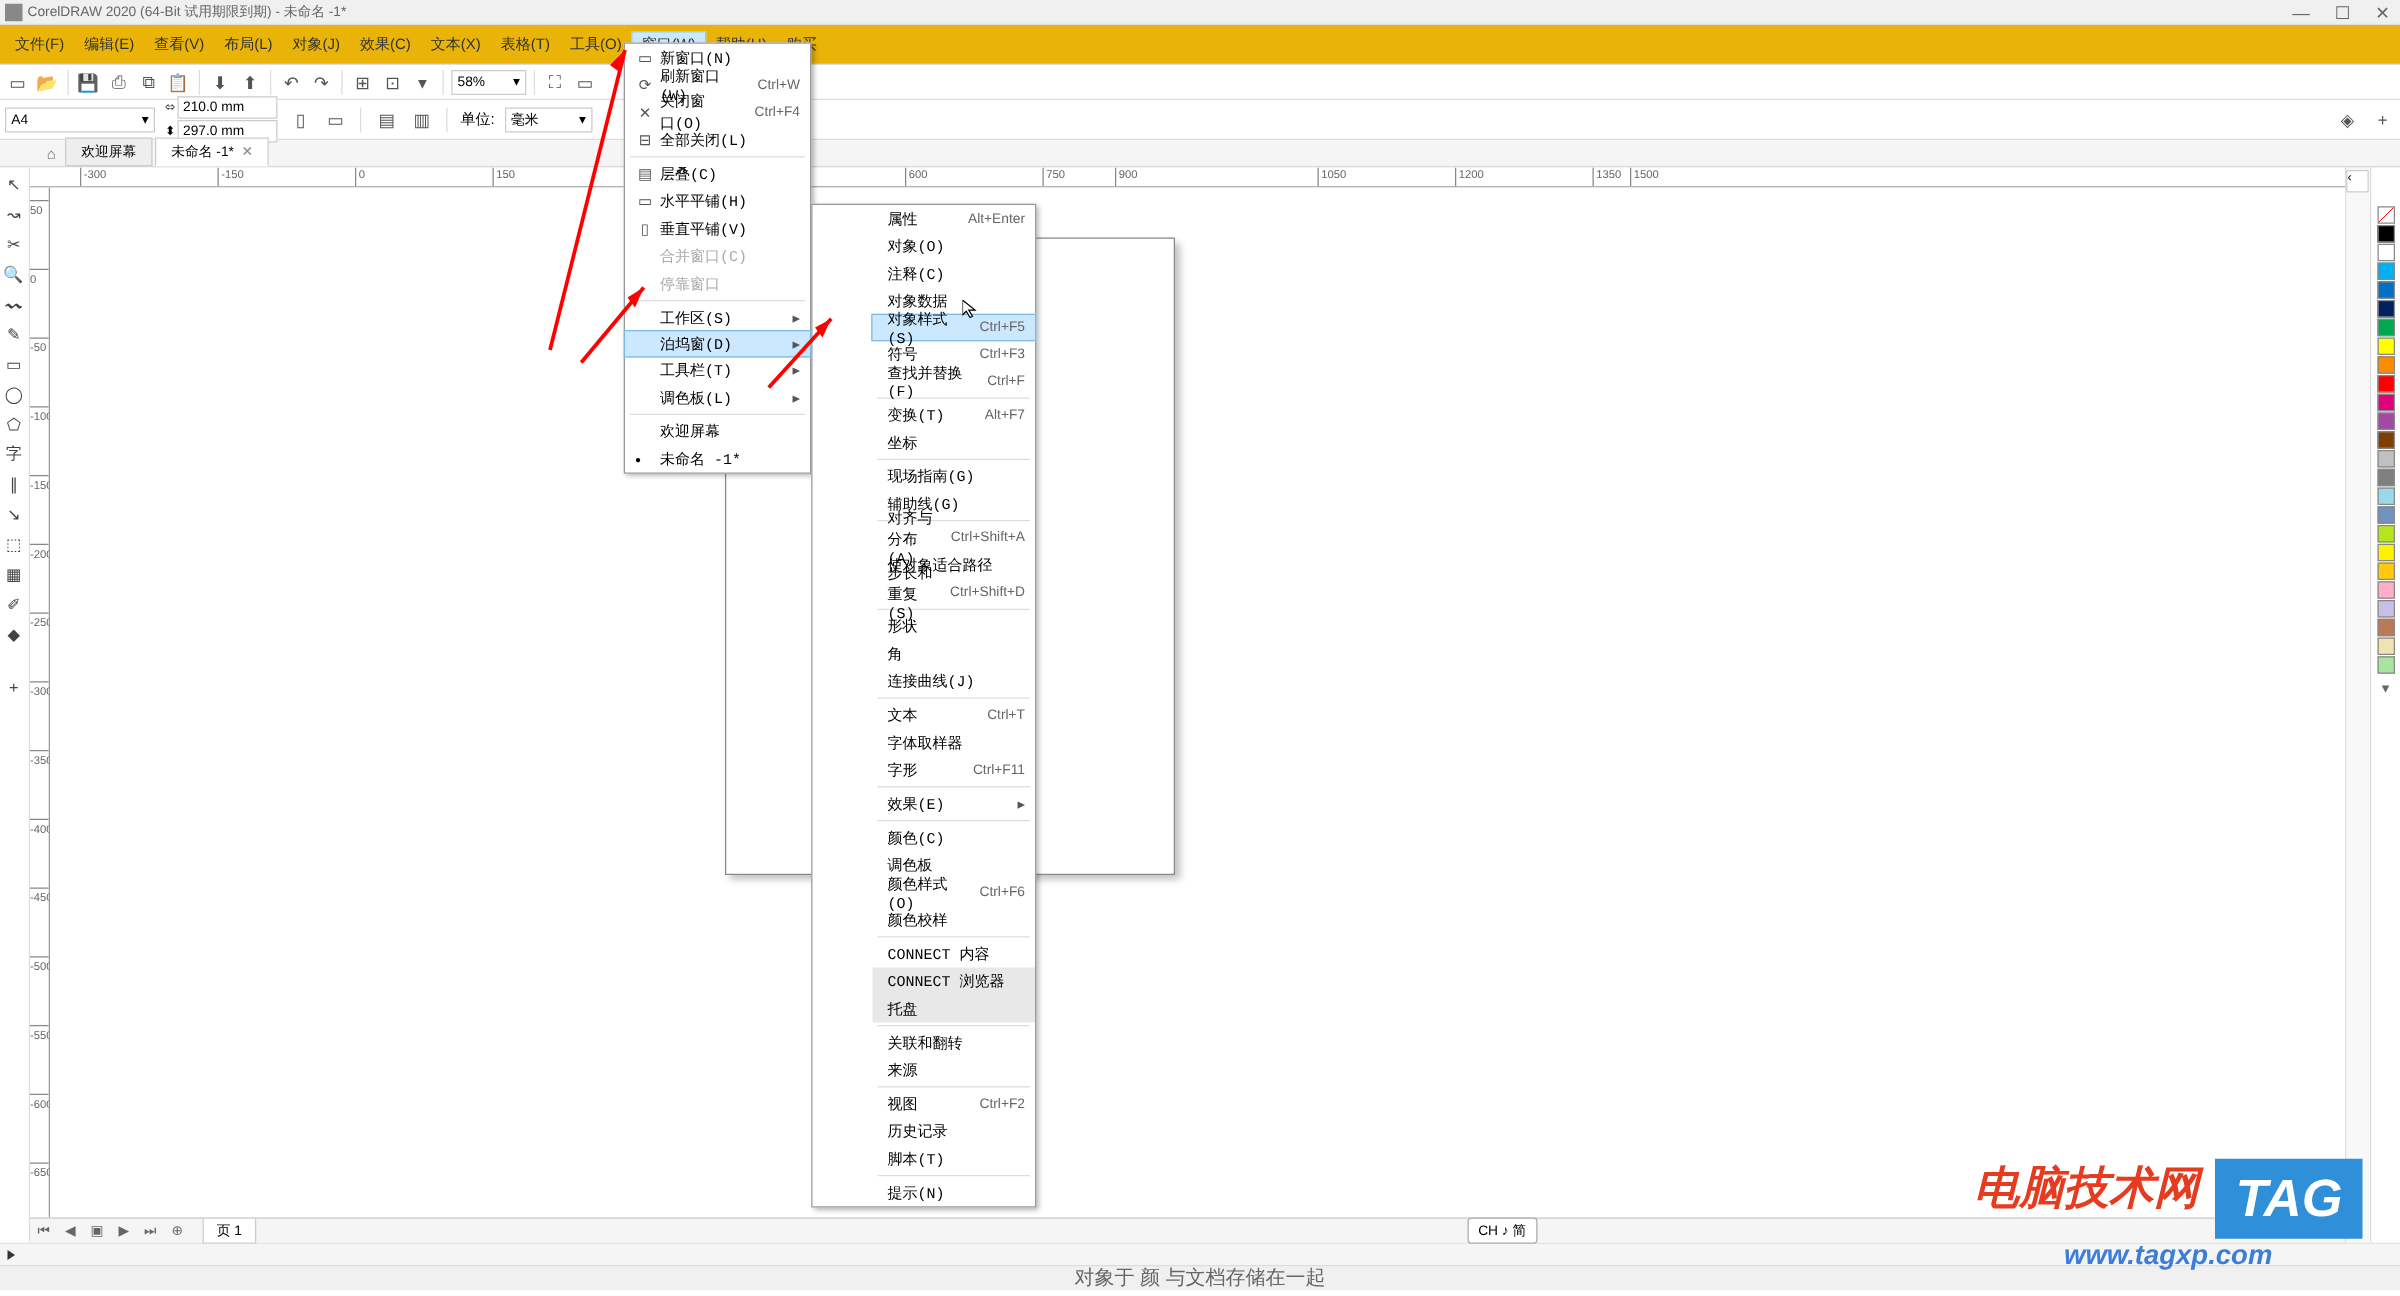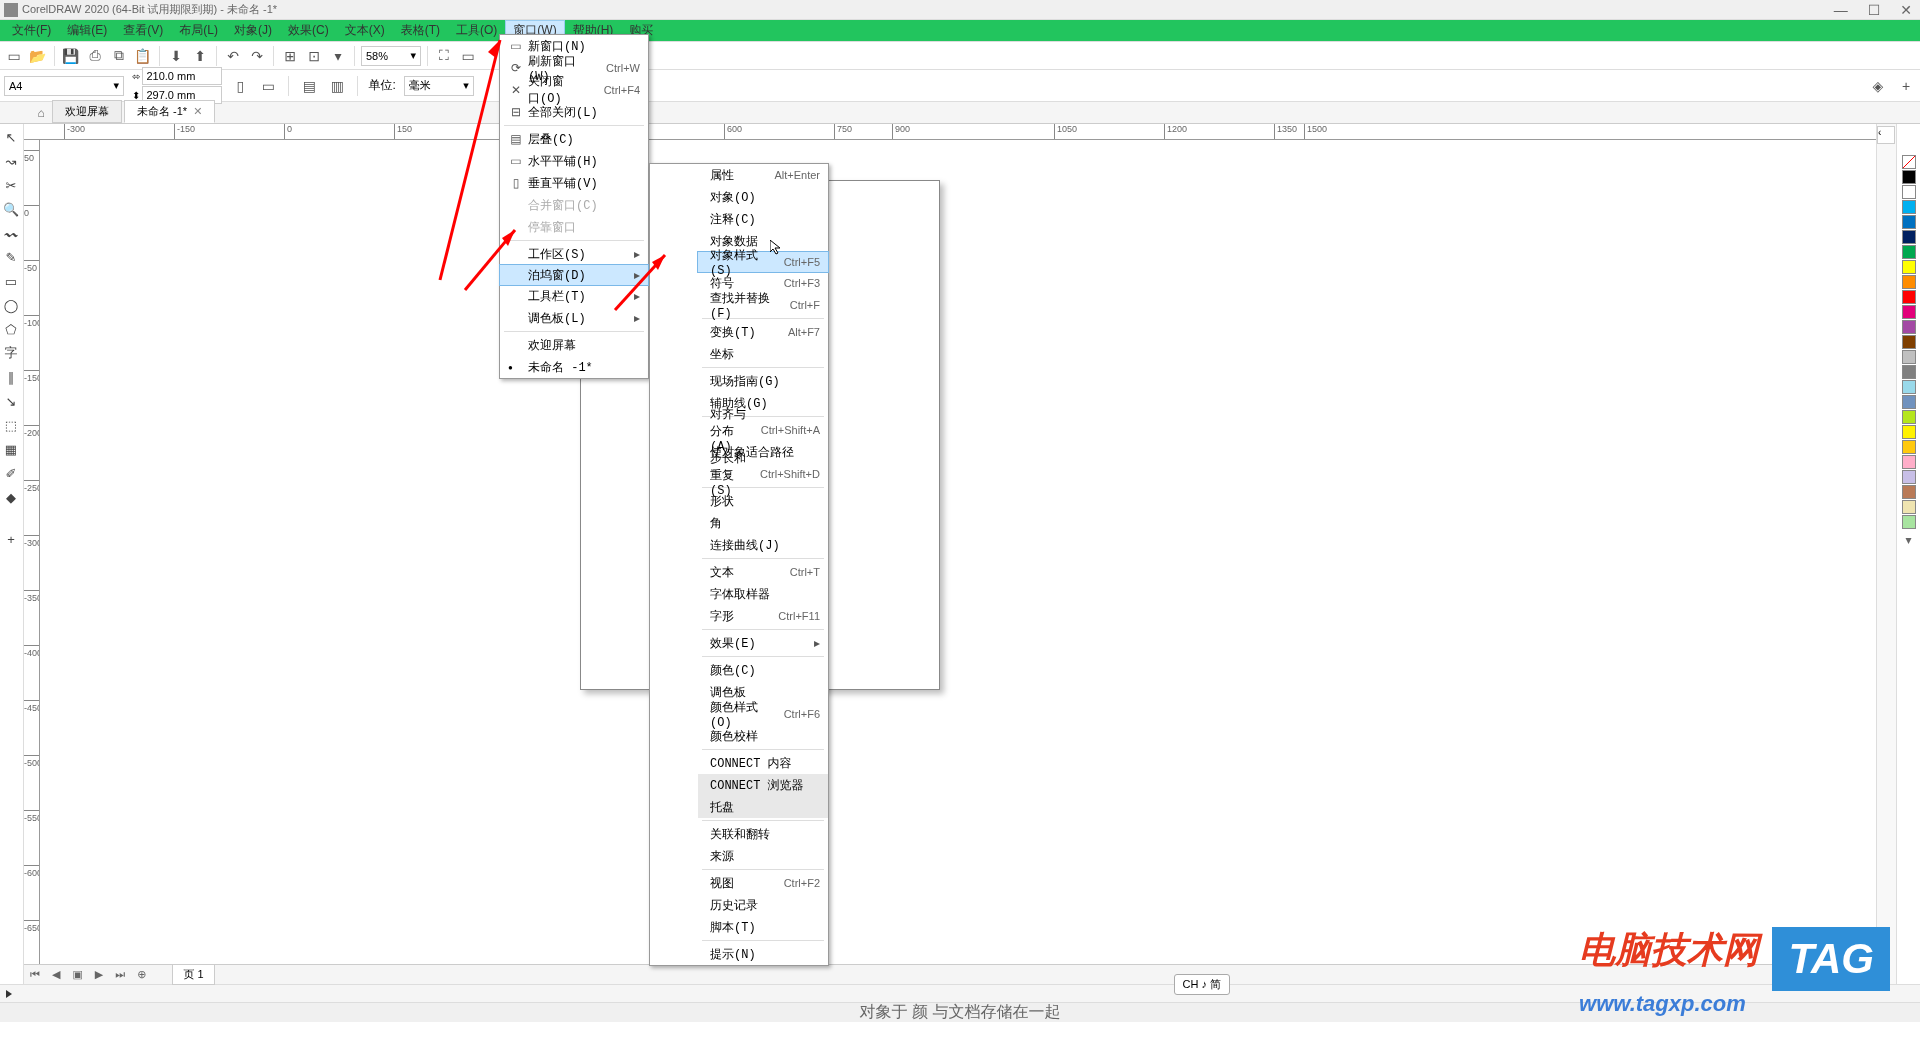--- a/index.html
+++ b/index.html
@@ -3,21 +3,21 @@
 <meta charset="utf-8">
 <style>
 * { margin: 0; padding: 0; box-sizing: border-box; font-family: "Microsoft YaHei", sans-serif; }
 body { background: #fff; font-size: 12px; overflow: hidden; width: 1920px; height: 1037px; position: relative; }
 .titlebar { height: 20px; background: #f0f0f0; display: flex; align-items: center; padding: 0 4px; border-bottom: 1px solid #ddd; }
 .titlebar .icon-app { width: 14px; height: 14px; background: #888; margin-right: 4px; }
 .titlebar .title { color: #666; font-size: 11px; flex: 1; }
 .winctl { display: flex; gap: 12px; color: #666; font-size: 14px; }
 .winctl span { cursor: pointer; padding: 0 4px; }
 
-.menubar { height: 22px; background: #22c55e; display: flex; align-items: center; padding: 0 4px; border-bottom: 1px solid #ddd; }
+.menubar { height: 32px; background: #eab308; display: flex; align-items: center; padding: 0 4px; border-bottom: 1px solid #ddd; }
 .menubar .m { padding: 2px 8px; cursor: pointer; color: #333; }
 .menubar .m.active { background: #cce8ff; border: 1px solid #99ccf0; padding: 1px 7px; }
 
 .toolbar1 { height: 28px; background: #fff; display: flex; align-items: center; padding: 0 4px; gap: 4px; border-bottom: 1px solid #ddd; }
 .toolbar2 { height: 32px; background: #fff; display: flex; align-items: center; padding: 0 4px; gap: 8px; border-bottom: 1px solid #ddd; }
 .tbtn { width: 20px; height: 20px; border: 1px solid transparent; display: flex; align-items: center; justify-content: center; color: #555; cursor: pointer; font-size: 14px; }
 .tsep { width: 1px; height: 20px; background: #ddd; margin: 0 2px; }
 .tdrop { height: 20px; border: 1px solid #ccc; padding: 0 4px; display: flex; align-items: center; font-size: 11px; min-width: 60px; }
 .pageinput { border: 1px solid #ccc; background: #fff; width: 80px; height: 18px; font-size: 11px; padding: 0 3px; }
 
@@ -43,21 +43,21 @@
 
 .colorpalette { position: absolute; right: 0; top: 0; width: 24px; bottom: 0; background: #fff; border-left: 1px solid #ddd; padding-top: 30px; }
 .colorpalette .swatch { width: 14px; height: 14px; margin: 1px auto; border: 1px solid #888; }
 .colorpalette .noswatch { width: 14px; height: 14px; margin: 1px auto; border: 1px solid #888; background: linear-gradient(to bottom right, #fff 48%, red 48%, red 52%, #fff 52%); }
 
 .rightpanel { position: absolute; right: 24px; top: 0; width: 20px; height: 100%; background: #f8f8f8; border-left: 1px solid #ddd; }
 .rightpanel .pbtn { width: 18px; height: 18px; margin: 2px 0; border: 1px solid #ccc; background: #fff; font-size: 10px; }
 
 .pagebar { position: absolute; left: 24px; bottom: 0; right: 44px; height: 20px; background: #f5f5f5; border-top: 1px solid #ccc; display: flex; align-items: center; font-size: 11px; }
 .pagebar .nav { padding: 0 6px; color: #666; cursor: pointer; }
-.pagebar .ptab { background: #fff; border: 1px solid #ccc; padding: 2px 10px; margin-left: 20px; }
+.pagebar .ptab { background: #fff; border: 1px solid #ccc; padding: 2px 10px; margin-left: 10px; }
 
 .hintbar { height: 18px; background: #f5f5f5; display: flex; align-items: center; padding: 0 6px; font-size: 11px; color: #555; border-top: 1px solid #ddd; }
 
 .statusbar { height: 20px; background: #f0f0f0; display: flex; align-items: center; padding: 0 6px; font-size: 16px; color: #666; border-top: 1px solid #ddd; }
 .statusbar .spacer { flex: 1; }
 .cursor-icon { display: inline-block; width: 0; height: 0; border-left: 6px solid #333; border-top: 4px solid transparent; border-bottom: 4px solid transparent; margin-right: 4px; }
 
 
 .dropdown { position: absolute; background: #fff; border: 1px solid #999; box-shadow: 2px 2px 4px rgba(0,0,0,0.3); font-size: 12px; z-index: 100; }
 .dropdown .row { display: flex; align-items: center; height: 22px; padding: 0 8px 0 4px; cursor: pointer; }
@@ -76,21 +76,21 @@
 .menu-dockers .row { padding-left: 12px; }
 .menu-dockers .label-col { padding-right: 10px; }
 
 
 .arrow-annotation { position: absolute; pointer-events: none; z-index: 200; }
 
 
 .ime { position: absolute; right: 690px; bottom: 42px; border: 1px solid #aaa; background: #fff; padding: 2px 8px; font-size: 11px; border-radius: 3px; }
 
 
-.watermark { position: absolute; right: 30px; bottom: 20px; z-index: 300; text-align: left; }
+.watermark { position: absolute; right: 30px; bottom: 20px; z-index: 300; text-align: center; }
 .watermark .line1 { color: #e63b1f; font-size: 36px; font-weight: bold; font-style: italic; }
 .watermark .line2 { color: #3b7dd8; font-size: 22px; font-weight: bold; font-style: italic; }
 .watermark .tag { display: inline-block; background: #2f8fd8; color: #fff; font-size: 42px; font-weight: bold; padding: 8px 16px; font-style: italic; margin-left: 10px; vertical-align: middle; }
 </style>
 </head>
 <body>
 
 <div class="titlebar">
   <div class="icon-app"></div>
   <div class="title">CorelDRAW 2020 (64-Bit 试用期限到期) - 未命名 -1*</div>

